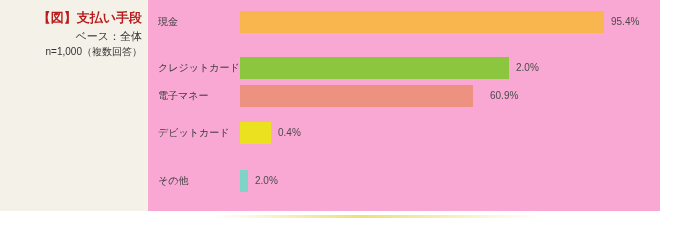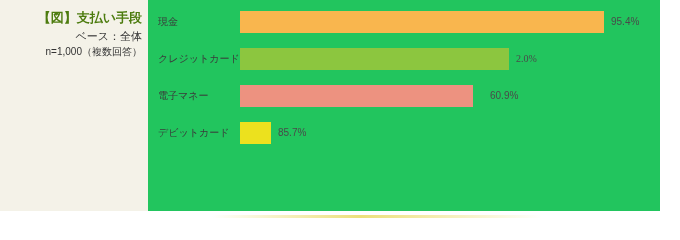--- a/index.html
+++ b/index.html
@@ -23,21 +23,21 @@
     width: 148px;
     height: 211px;
     background: #f4f2e8;
     box-sizing: border-box;
     padding: 9px 6px 0 0;
     text-align: right;
   }
   .caption-title {
     font-size: 13px;
     font-weight: bold;
-    color: #4d7c0f;
+    color: #b91c1c;
     letter-spacing: 0px;
     line-height: 17px;
     white-space: nowrap;
   }
   .caption-sub {
     font-size: 11px;
     color: #333333;
     line-height: 16px;
     margin-top: 2px;
     white-space: nowrap;
@@ -48,21 +48,21 @@
     line-height: 16px;
     white-space: nowrap;
   }
   
   .chart-panel {
     position: absolute;
     left: 148px;
     top: 0;
     width: 512px;
     height: 211px;
-    background: #22c55e;
+    background: #f9a8d4;
     overflow: hidden;
   }
   .plot-inner {
     position: absolute;
     left: 0;
     top: 0;
     right: 0;
     bottom: 0;
   }
   .row {
@@ -134,39 +134,46 @@
 
   <div class="chart-panel">
     <div class="plot-inner" id="plot-inner">
         <div class="row" style="top: 9px;">
           <div class="row-label">現金</div>
           <div class="bar-track">
             <div class="bar" style="width: 364px; background: rgb(249, 182, 78);"></div>
             <div class="bar-value" style="left: 364px;">95.4%</div>
           </div>
         </div>
-        <div class="row" style="top: 46px; font-family: Liberation Serif, serif;">
+        <div class="row" style="top: 55px;">
           <div class="row-label">クレジットカード</div>
           <div class="bar-track">
             <div class="bar" style="width: 269px; background: rgb(140, 198, 63);"></div>
             <div class="bar-value" style="left: 269px;">2.0%</div>
           </div>
         </div>
         <div class="row" style="top: 83px;">
           <div class="row-label">電子マネー</div>
           <div class="bar-track">
             <div class="bar" style="width: 233px; background: rgb(237, 146, 128);"></div>
             <div class="bar-value" style="left: 243px;">60.9%</div>
           </div>
         </div>
         <div class="row" style="top: 120px;">
           <div class="row-label">デビットカード</div>
           <div class="bar-track">
             <div class="bar" style="width: 31px; background: rgb(236, 225, 30);"></div>
-            <div class="bar-value" style="left: 31px;">85.7%</div>
+            <div class="bar-value" style="left: 31px;">0.4%</div>
+          </div>
+        </div>
+        <div class="row" style="top: 168px;">
+          <div class="row-label">その他</div>
+          <div class="bar-track">
+            <div class="bar" style="width: 8px; background: rgb(127, 212, 200);"></div>
+            <div class="bar-value" style="left: 8px;">2.0%</div>
           </div>
         </div>
       </div>
   </div>
 
   <div class="bottom-strip"></div>
   <div class="bottom-accent"></div>
 
 </div>
 

